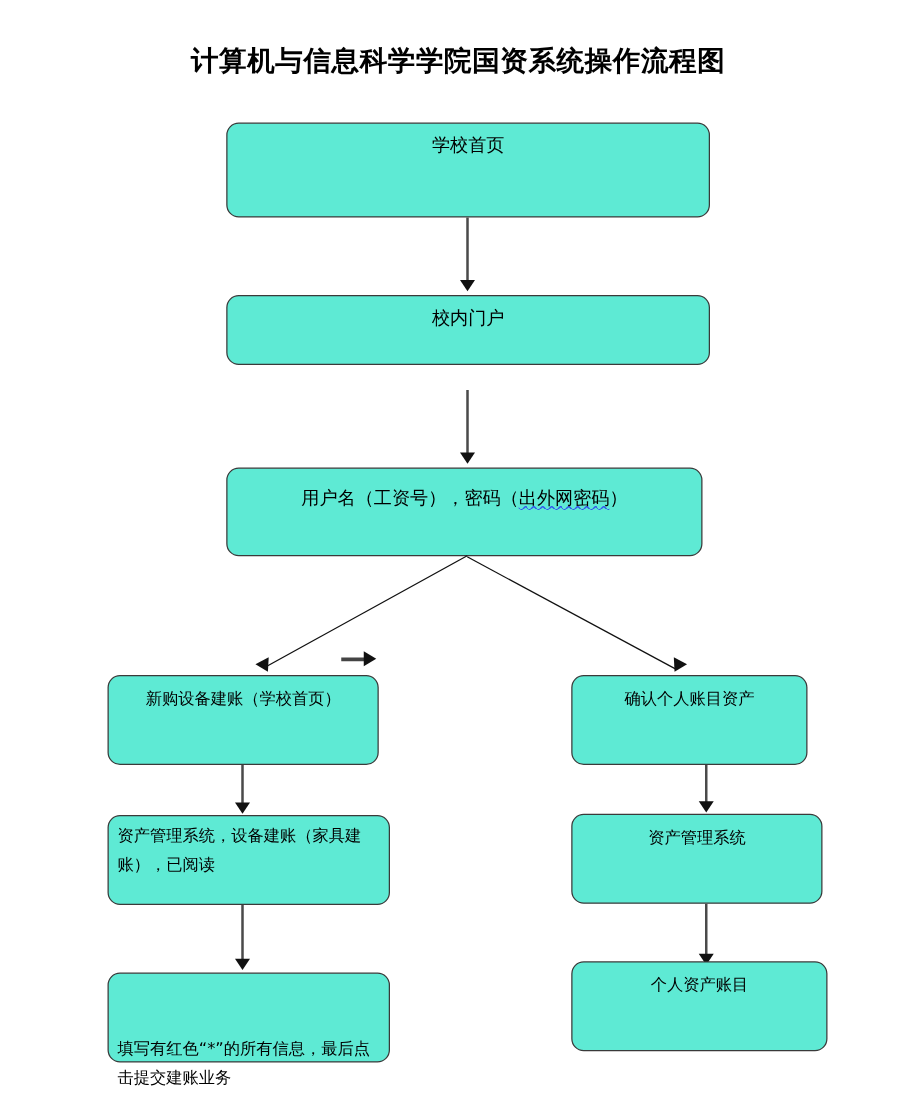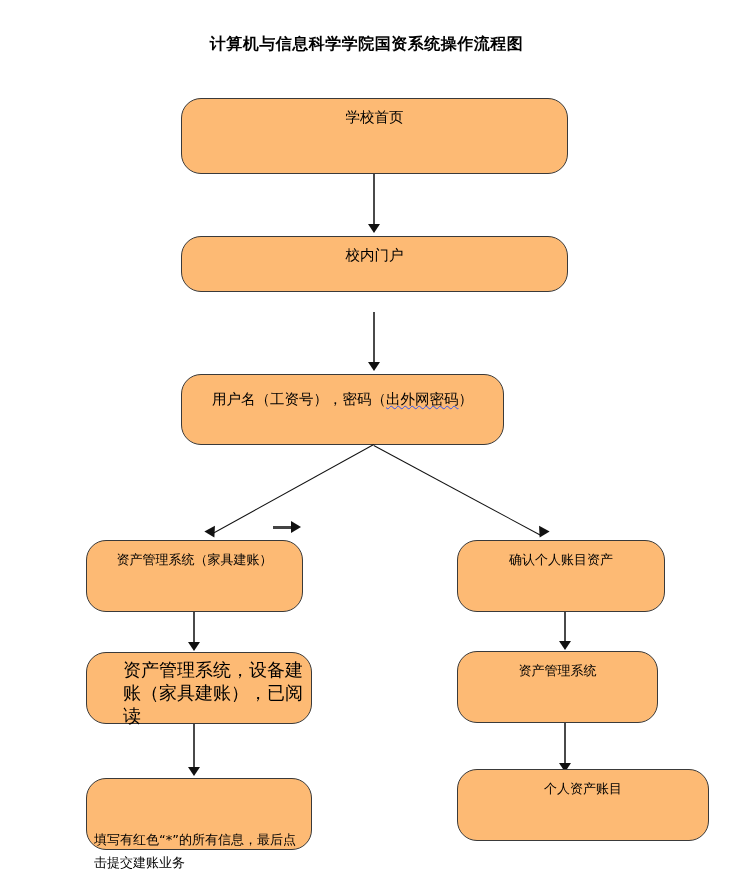--- a/index.html
+++ b/index.html
@@ -20,31 +20,31 @@
     overflow: hidden;
   }
   #diagram-title {
     position: absolute;
     left: 0;
     top: 34px;
     width: 733px;
     text-align: center;
     font-family: "DejaVu Serif", "Liberation Serif", serif;
     font-weight: bold;
-    font-size: 16px;
+    font-size: 22px;
     letter-spacing: 0.5px;
     color: #000000;
     white-space: nowrap;
   }
   .node {
     position: absolute;
     box-sizing: border-box;
     border: 1px solid #3a3a3a;
-    border-radius: 20px;
-    background: #fdba74;
+    border-radius: 10px;
+    background: #5eead4;
   }
   .node .node-text {
     position: absolute;
     left: 10px;
     right: 10px;
     top: 6px;
     font-size: 14.5px;
     line-height: 25px;
     color: #000000;
   }
@@ -117,64 +117,64 @@
   <div class="vline" style="left:373px; top:174px; height:52px;"></div>
   <div class="vhead" style="left:368px; top:224px;"></div>
 
   <div class="node center" style="left:181px; top:236px; width:387px; height:56px;">
     <div class="node-text">校内门户</div>
   </div>
 
   <div class="vline" style="left:373px; top:312px; height:52px;"></div>
   <div class="vhead" style="left:368px; top:362px;"></div>
 
-  <div class="node center" style="left:181px; top:374px; width:323px; height:71px;">
+  <div class="node center" style="left:181px; top:374px; width:381px; height:71px;">
     <div class="node-text" style="top:12px;">
       <span>用户名（工资号），密码（</span><span class="wavy">出外网密码</span><span>）</span>
     </div>
   </div>
 
   <div class="diag" style="left:374px; top:445px; width:186px; transform: rotate(151.1deg);"></div>
   <div class="dhead" style="left:206px; top:528px; transform: rotate(-28deg);"></div>
 
   <div class="diag" style="left:374px; top:445px; width:190px; transform: rotate(28.3deg);"></div>
   <div class="dhead" style="left:536px; top:528px; transform: rotate(28deg);"></div>
 
   <div class="hline" style="left:273px; top:526px; width:20px;"></div>
   <div class="hhead" style="left:291px; top:521px;"></div>
 
   <div class="node center" style="left:86px; top:540px; width:217px; height:72px;">
-    <div class="node-text" style="left:4px; right:4px; font-size:13px;">资产管理系统（家具建账）</div>
+    <div class="node-text" style="left:4px; right:4px; font-size:13px;">新购设备建账（学校首页）</div>
   </div>
 
-  <div class="node center" style="left:457px; top:540px; width:208px; height:72px;">
+  <div class="node center" style="left:457px; top:540px; width:189px; height:72px;">
     <div class="node-text" style="font-size:13px;">确认个人账目资产</div>
   </div>
 
   <div class="vline" style="left:193px; top:612px; height:32px;"></div>
   <div class="vhead" style="left:188px; top:642px;"></div>
 
   <div class="vline" style="left:564px; top:612px; height:31px;"></div>
   <div class="vhead" style="left:559px; top:641px;"></div>
 
   <div class="node leftalign" style="left:86px; top:652px; width:226px; height:72px;">
-    <div class="node-text" style="left:7px; right:7px; top:5px; font-size:18px; line-height:23px;margin-left:29px;">资产管理系统，设备建账（家具建账），已阅读</div>
+    <div class="node-text" style="left:7px; right:7px; top:5px; font-size:13px; line-height:23px;">资产管理系统，设备建账（家具建账），已阅读</div>
   </div>
 
   <div class="node center" style="left:457px; top:651px; width:201px; height:72px;">
     <div class="node-text" style="font-size:13px;">资产管理系统</div>
   </div>
 
   <div class="vline" style="left:193px; top:724px; height:45px;"></div>
   <div class="vhead" style="left:188px; top:767px;"></div>
 
   <div class="vline" style="left:564px; top:723px; height:42px;"></div>
   <div class="vhead" style="left:559px; top:763px;"></div>
 
   <div class="node leftalign" style="left:86px; top:778px; width:226px; height:72px;">
     <div class="node-text" style="left:7px; right:7px; top:5px; font-size:13px; line-height:23px;margin-top:44px;">填写有红色“*”的所有信息，最后点击提交建账业务</div>
   </div>
 
-  <div class="node center" style="left:457px; top:769px; width:252px; height:72px;">
+  <div class="node center" style="left:457px; top:769px; width:205px; height:72px;">
     <div class="node-text" style="font-size:13px;">个人资产账目</div>
   </div>
 
 </div>
 
 </body></html>

